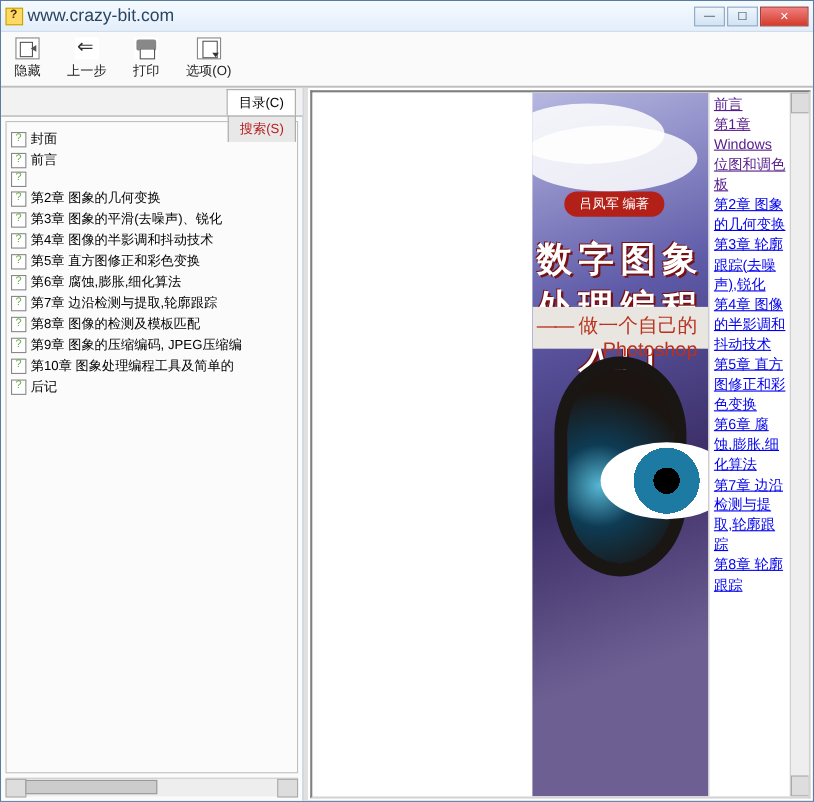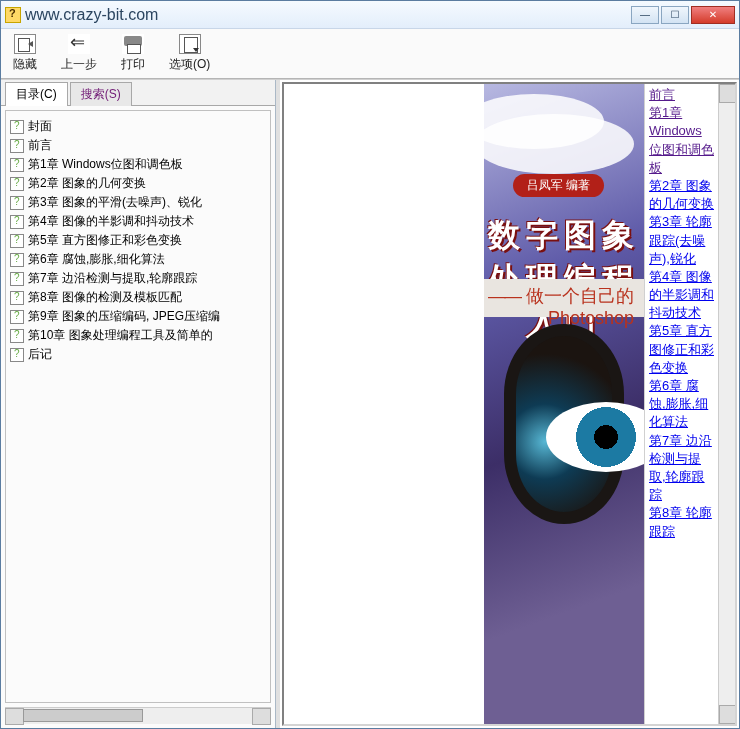--- a/index.html
+++ b/index.html
@@ -20,23 +20,23 @@
 .ticon.hide::after{content:"";position:absolute;right:2px;top:6px;width:0;height:0;border-top:3px solid transparent;border-bottom:3px solid transparent;border-right:5px solid #555;}
 .ticon.back{border:none;}
 .ticon.back::before{content:"⇐";font-size:18px;line-height:18px;color:#333;position:absolute;left:2px;top:-1px;}
 .ticon.print{border:none;}
 .ticon.print::before{content:"";position:absolute;left:2px;top:2px;width:18px;height:10px;background:#888;border-radius:2px;}
 .ticon.print::after{content:"";position:absolute;left:5px;top:10px;width:12px;height:8px;background:#fff;border:1px solid #555;}
 .ticon.opts::before{content:"";position:absolute;left:4px;top:2px;width:12px;height:14px;border:1px solid #555;}
 .ticon.opts::after{content:"";position:absolute;right:1px;bottom:1px;width:0;height:0;border-left:3px solid transparent;border-right:3px solid transparent;border-top:4px solid #333;}
 .body { flex: 1; display: flex; overflow: hidden; border-top:1px solid #d0d0d0;}
 .navpane { width: 275px; border-right: 1px solid #aab8c6; display: flex; flex-direction: column; background:#fbfbfb;}
-.tabs { height: 26px; display: flex; align-items: flex-end; padding:0 4px; border-bottom:1px solid #a8a8a8; background:#f2f2f2;}
+.tabs { height: 26px; display: flex; align-items: flex-end; padding:0 4px; border-bottom:1px solid #a8a8a8; background:#f2f2f2;flex-direction:column;}
 .tab { padding: 3px 10px; border: 1px solid #a8a8a8; border-bottom:none; background:#fff; font-size:12px; margin-right:2px; position:relative; top:1px;}
-.tab.inactive { background:#e8e8e8; color:#701a75;}
+.tab.inactive { background:#e8e8e8; color:#b91c1c;}
 .tree { flex:1; overflow:auto; padding:6px 4px; border:1px solid #c0c0c0; margin:4px;}
 .tree-item { display:flex; align-items:center; padding:1px 0; cursor:pointer;}
 .page-ico { width:14px; height:14px; margin-right:4px; border:1px solid #888; background:#fff; position:relative; flex-shrink:0;}
 .page-ico::before{content:"?";position:absolute;left:3px;top:-1px;font-size:10px;color:#6a4;}
 .tree-label { font-size:12px; color:#000; white-space:nowrap;}
 .hscroll { height:17px; background:#eee; border-top:1px solid #ccc; position:relative; margin:0 4px 4px 4px;}
 .hscroll::before,.hscroll::after{content:"";position:absolute;top:0;width:17px;height:15px;background:#ddd;border:1px solid #aaa;}
 .hscroll::before{left:0;} .hscroll::after{right:0;}
 .hscroll-thumb{position:absolute;left:18px;top:1px;height:13px;width:120px;background:#ccc;border:1px solid #999;}
 .content { flex:1; display:flex; overflow:hidden; position:relative; background:#fff; border:2px inset #d4d4d4; margin:2px;}
@@ -104,21 +104,20 @@
           <div class="tree-item">
             <span class="page-ico"></span>
             <span class="tree-label">封面</span>
           </div>
           <div class="tree-item">
             <span class="page-ico"></span>
             <span class="tree-label">前言</span>
           </div>
           <div class="tree-item">
             <span class="page-ico"></span>
-            <span class="tree-label">第1章  Windows位图和调色板</span>
           </div>
           <div class="tree-item">
             <span class="page-ico"></span>
             <span class="tree-label">第2章  图象的几何变换</span>
           </div>
           <div class="tree-item">
             <span class="page-ico"></span>
             <span class="tree-label">第3章  图象的平滑(去噪声)、锐化</span>
           </div>
           <div class="tree-item">

